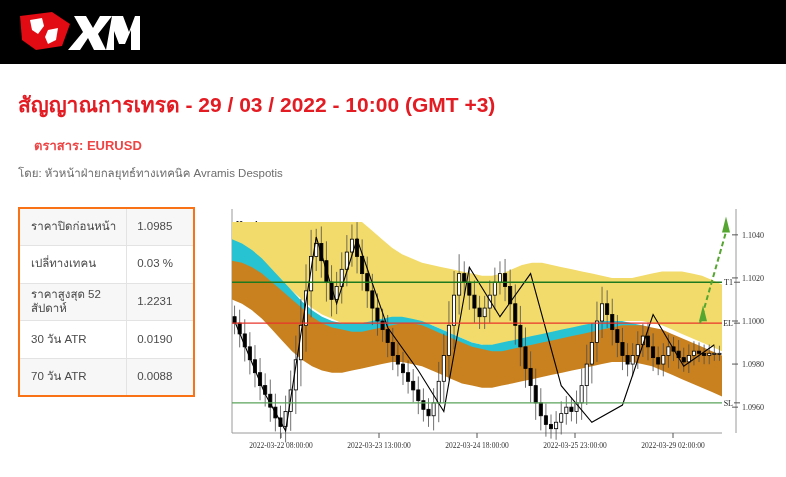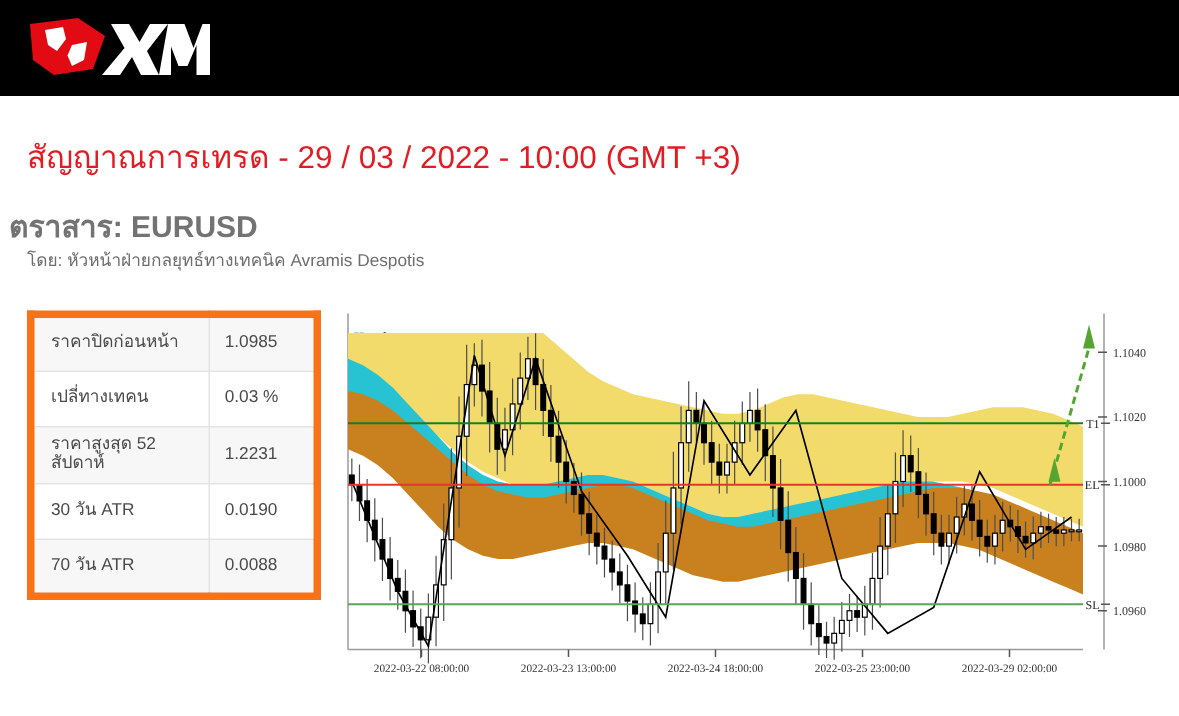--- a/index.html
+++ b/index.html
@@ -16,36 +16,36 @@
     position:absolute;left:0;top:0;width:786px;height:64px;background:#000000;
   }
   .logo{
     position:absolute;left:18px;top:10px;width:122px;height:44px;
   }
   .logo svg{display:block;}
 
   
   .signal-title{
     position:absolute;left:18px;top:88px;
-    font-size:21px;font-weight:normal;color:#e31b23;
+    font-size:21px;font-weight:bold;color:#e31b23;
     letter-spacing:0px;white-space:nowrap;text-align:center;
   }
   .instrument{
-    position:absolute;left:6px;top:135px;
-    font-size:20px;font-weight:bold;color:#737373;white-space:nowrap;
+    position:absolute;left:34px;top:135px;
+    font-size:13px;font-weight:bold;color:#ef4444;white-space:nowrap;
   }
   .byline{
     position:absolute;left:18px;top:164px;
     font-size:11.5px;color:#6d6d6d;white-space:nowrap;
   }
 
   
   .stats-table{
-    position:absolute;left:18px;top:207px;width:196px;
-    border-collapse:collapse;border:5px solid #f97316;
+    position:absolute;left:18px;top:207px;width:177px;
+    border-collapse:collapse;border:2px solid #f97316;
     background:#ffffff;
   }
   .stats-table tr{height:37.6px;}
   .stats-table td{
     border:1px solid #e3e3e3;
     font-size:11.5px;color:#4a4a4a;
     padding:0 0 0 11px;vertical-align:middle;
     line-height:1.2;
   }
   .stats-table td.label{width:130px;}

